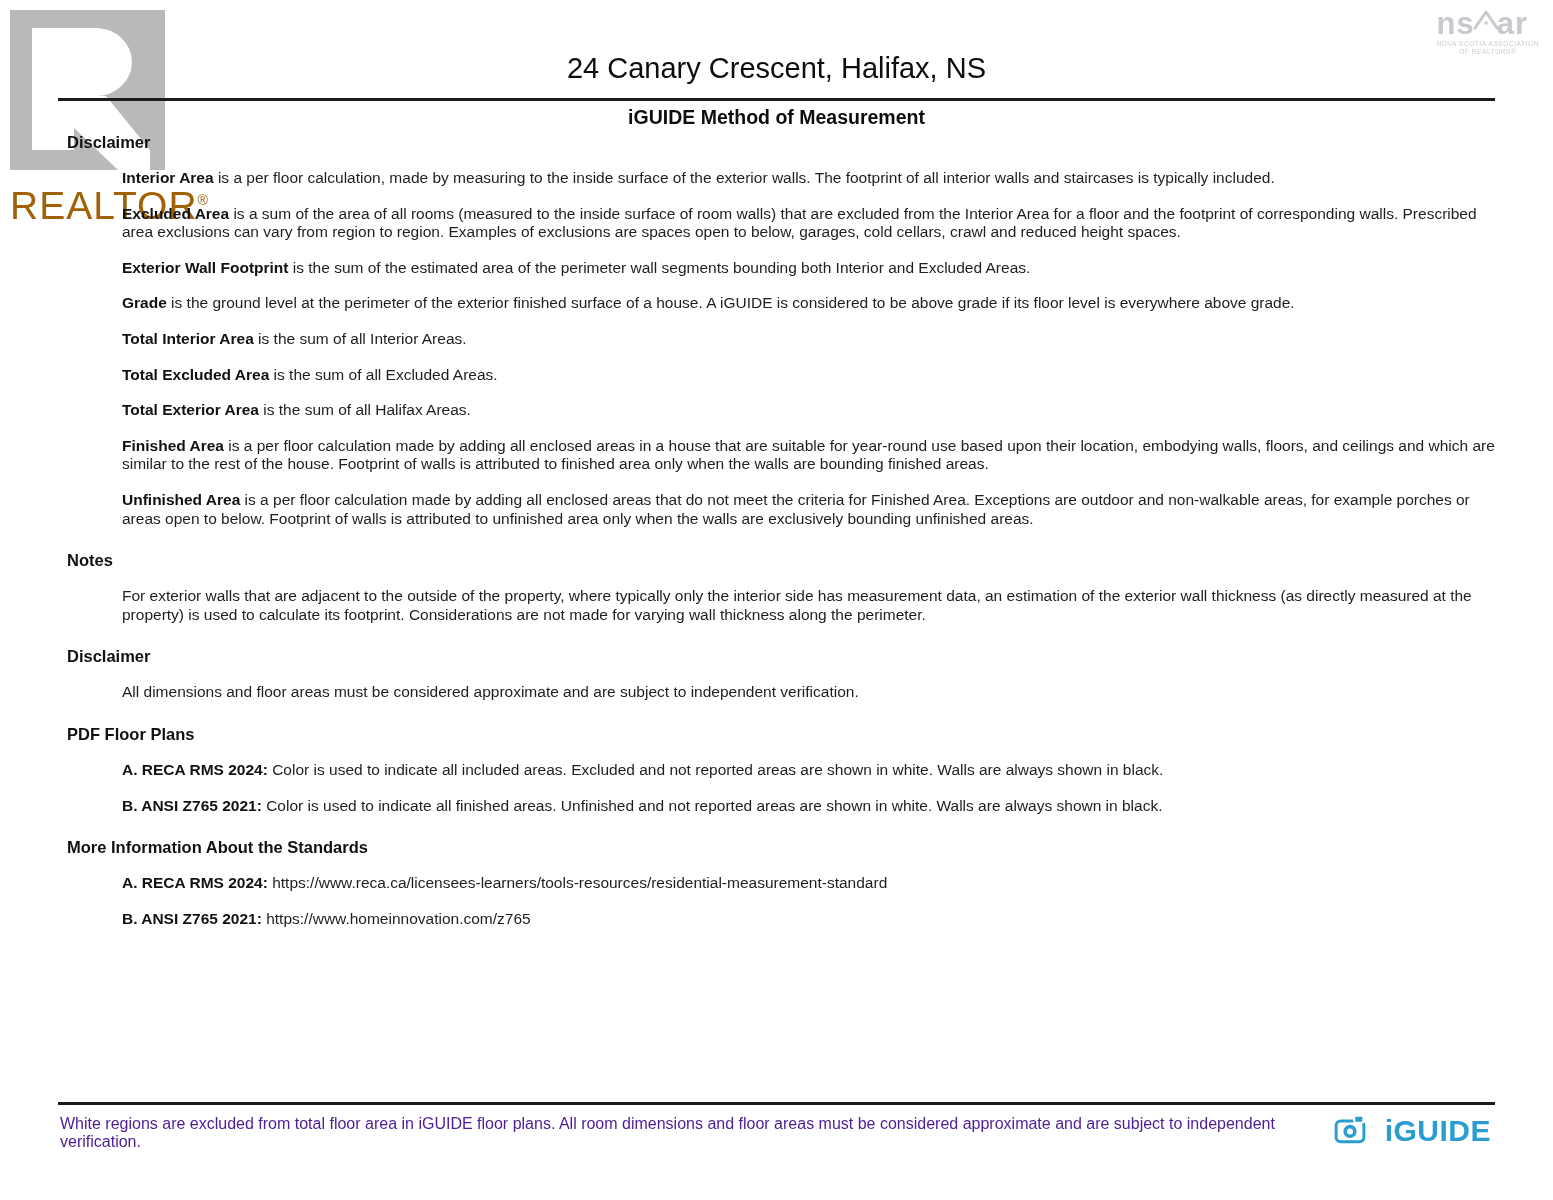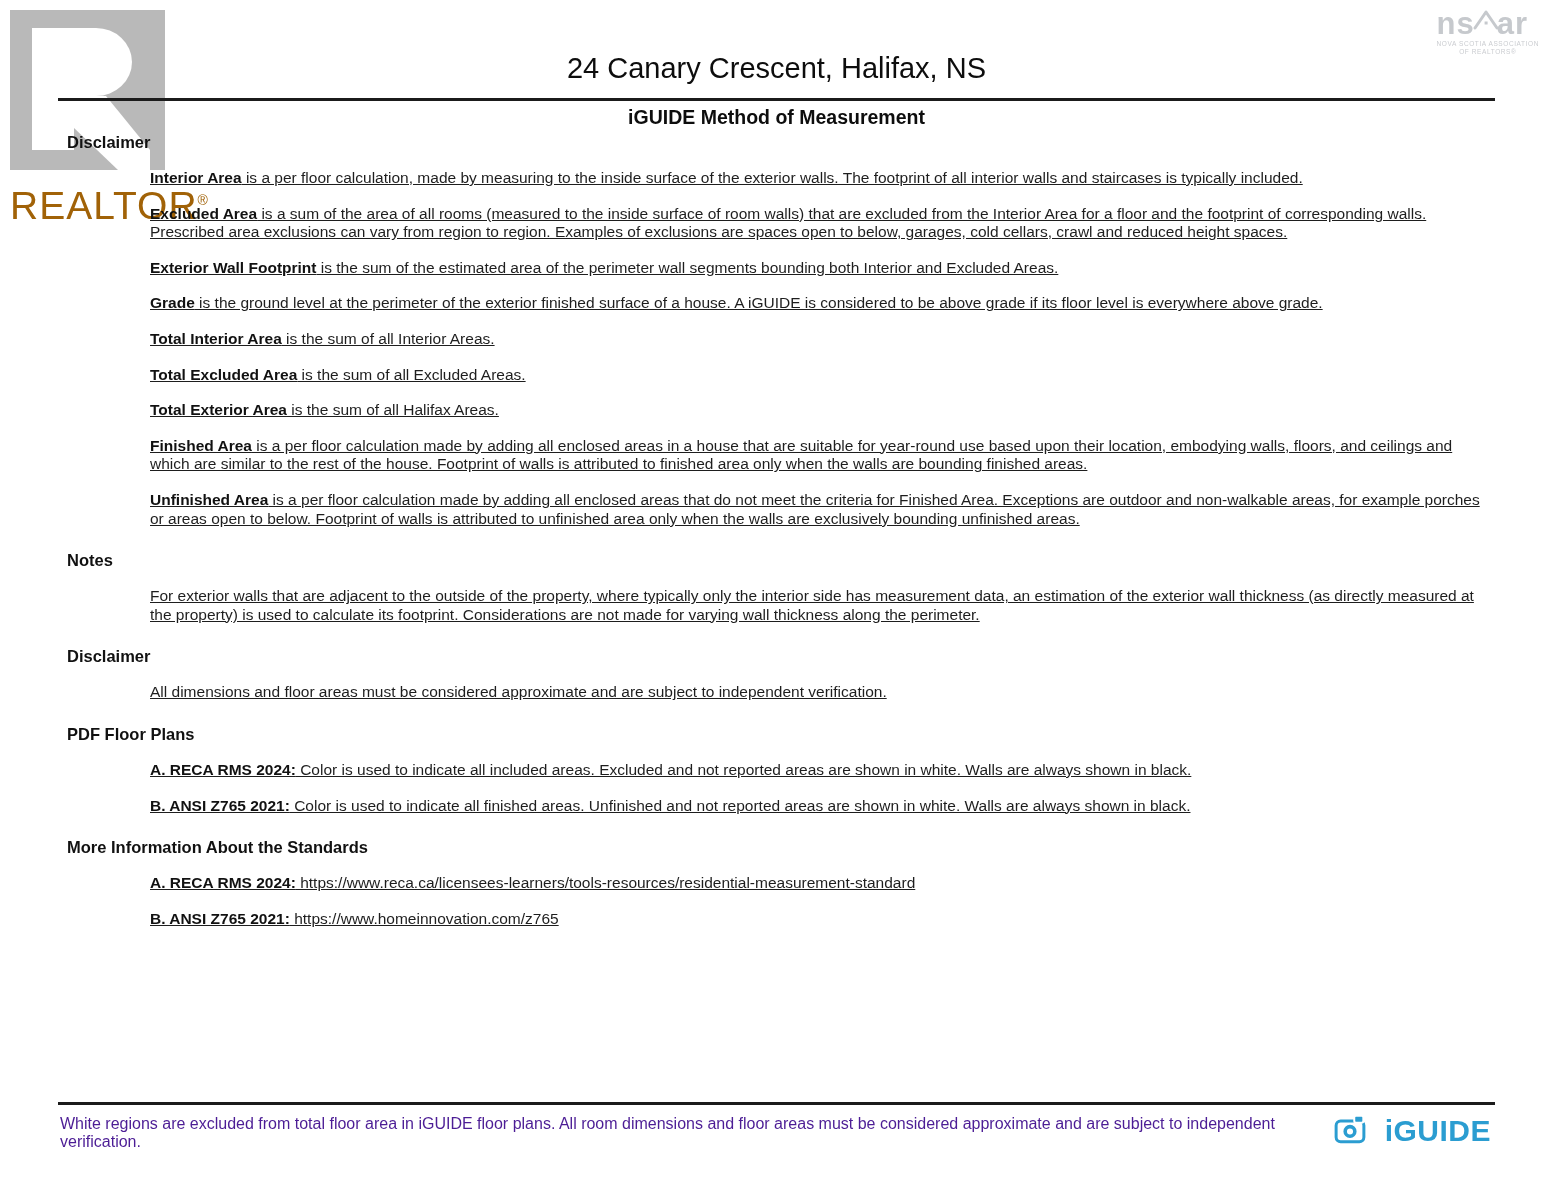--- a/index.html
+++ b/index.html
@@ -28,21 +28,21 @@
   
   header { position:relative; z-index:1; padding-top:52px; }
   .title { margin:0; text-align:center; font-size:29px; line-height:32px; font-weight:normal; color:#0d0d0d; }
   .rule  { height:3px; background:#1b1b1b; margin:14px 58px 0; }
   .subtitle { margin:5px 0 0; text-align:center; font-size:19.5px; line-height:23px; font-weight:bold; color:#0d0d0d; }
 
   
   main { position:relative; z-index:1; padding:0 58px; }
   .sec-h { font-size:16.5px; line-height:20px; font-weight:bold; color:#111; margin:22px 0 0 9px; }
   .sec-h.first { margin-top:3px; }
-  .para { font-size:15.5px; line-height:18.6px; margin:17px 0 0 92px; color:#1e1e1e;text-decoration:underline; }
+  .para { font-size:15.5px; line-height:18.6px; margin:17px 0 0 64px; color:#1e1e1e; }
   .para b { color:#111; }
 
   
   footer { position:absolute; z-index:1; left:0; right:0; top:1102px; }
   .frule { height:3px; background:#1b1b1b; margin:0 58px; }
   .footer-row { display:flex; justify-content:space-between; align-items:center; padding:6px 62px 0 60px; }
   .footer-note { font-size:16px; color:#4c1d95; padding-top:4px; }
   .iguide { display:flex; align-items:center; gap:17px; }
   .iguide-text { font-size:30px; line-height:34px; font-weight:bold; letter-spacing:0.5px; }
 </style>

